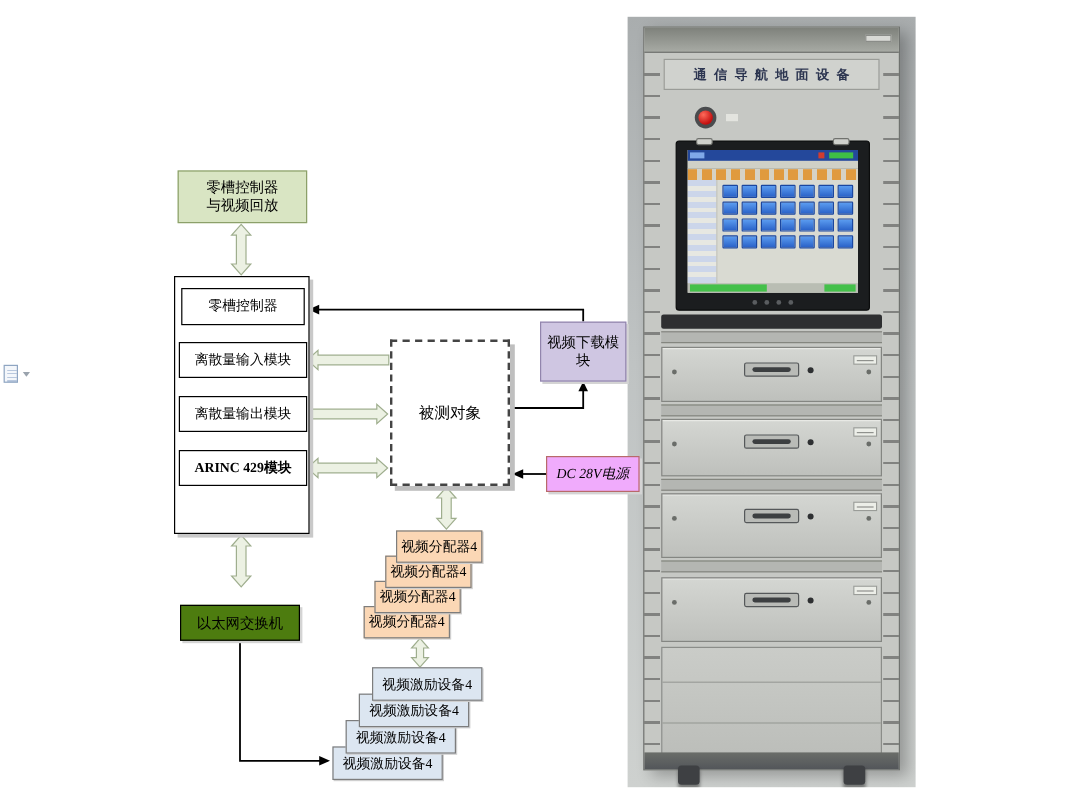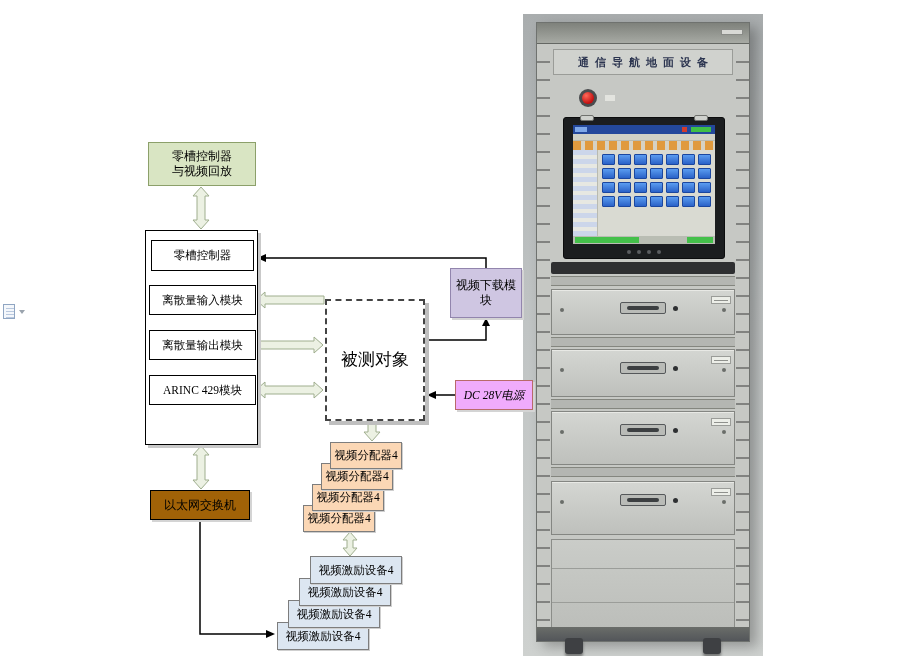--- a/index.html
+++ b/index.html
@@ -15,34 +15,34 @@
   .box-test-control { left:148px; top:142px; width:108px; height:44px;
         background:#d9e5c3; border:1px solid #8ca06a; flex-direction:column; }
 
   .chassis { left:145px; top:230px; width:113px; height:215px; background:#ffffff;
         border:1px solid #000; box-shadow:3px 3px 0 #c9c9c9; z-index:2; }
   .chassis .mod { position:absolute; background:#ffffff; border:1px solid #000;
         display:flex; align-items:center; justify-content:center; font-size:11.5px; }
   .mod-controller { left:5px; top:9px;  width:103px; height:31px; }
   .mod-din        { left:3px; top:54px; width:107px; height:30px; }
   .mod-dout       { left:3px; top:99px; width:107px; height:30px; }
-  .mod-arinc      { left:3px; top:144px;width:107px; height:30px; }
+  .mod-arinc      { left:3px; top:144px;width:107px; height:30px;font-weight:bold; }
   .pxi-label      { position:absolute; left:0; top:182px; width:113px; height:26px;
         display:flex; align-items:center; justify-content:center; font-size:12px; }
 
-  .box-dut { left:325px; top:299px; width:100px; height:122px; background:#ffffff;
-        border:2px dashed #444; box-shadow:4px 4px 0 #bfbfbf; font-size:17px; }
+  .box-dut { left:325px; top:283px; width:100px; height:122px; background:#ffffff;
+        border:2px dashed #444; box-shadow:4px 4px 0 #bfbfbf; font-size:13px; }
 
   .box-vdl { left:450px; top:268px; width:72px; height:50px; background:#cfc6e2;
         border:1px solid #9285ad; box-shadow:2px 2px 0 #d4d4d4; padding:2px;justify-content:center; }
 
   .box-dc { left:455px; top:380px; width:78px; height:30px; background:#f0abfc;
         border:1px solid #b86a6a; box-shadow:2px 2px 0 #d4d4d4; font-size:11.5px; z-index:4;font-style:italic; }
 
-  .box-eth { left:150px; top:490px; width:100px; height:30px; background:#a16207;
+  .box-eth { left:150px; top:504px; width:100px; height:30px; background:#4d7c0f;
         border:1px solid #000; box-shadow:2px 2px 0 #d4d4d4; }
 
   .stack-box { position:absolute; width:72px; height:27px; display:flex; align-items:center;
         justify-content:center; font-size:11.5px; border:1px solid #7d7d7d;
         box-shadow:1px 1px 0 #cfcfcf; overflow:hidden; }
   .dist { background:#fbd7b5; }
   .exc  { background:#dce6f1; width:92px; height:28px; }
   .d1 { left:330px; top:442px; z-index:14; } .d2 { left:321px; top:463px; z-index:13; }
   .d3 { left:312px; top:484px; z-index:12; } .d4 { left:303px; top:505px; z-index:11; }
   .e1 { left:310px; top:556px; z-index:14; } .e2 { left:299px; top:578px; z-index:13; }

